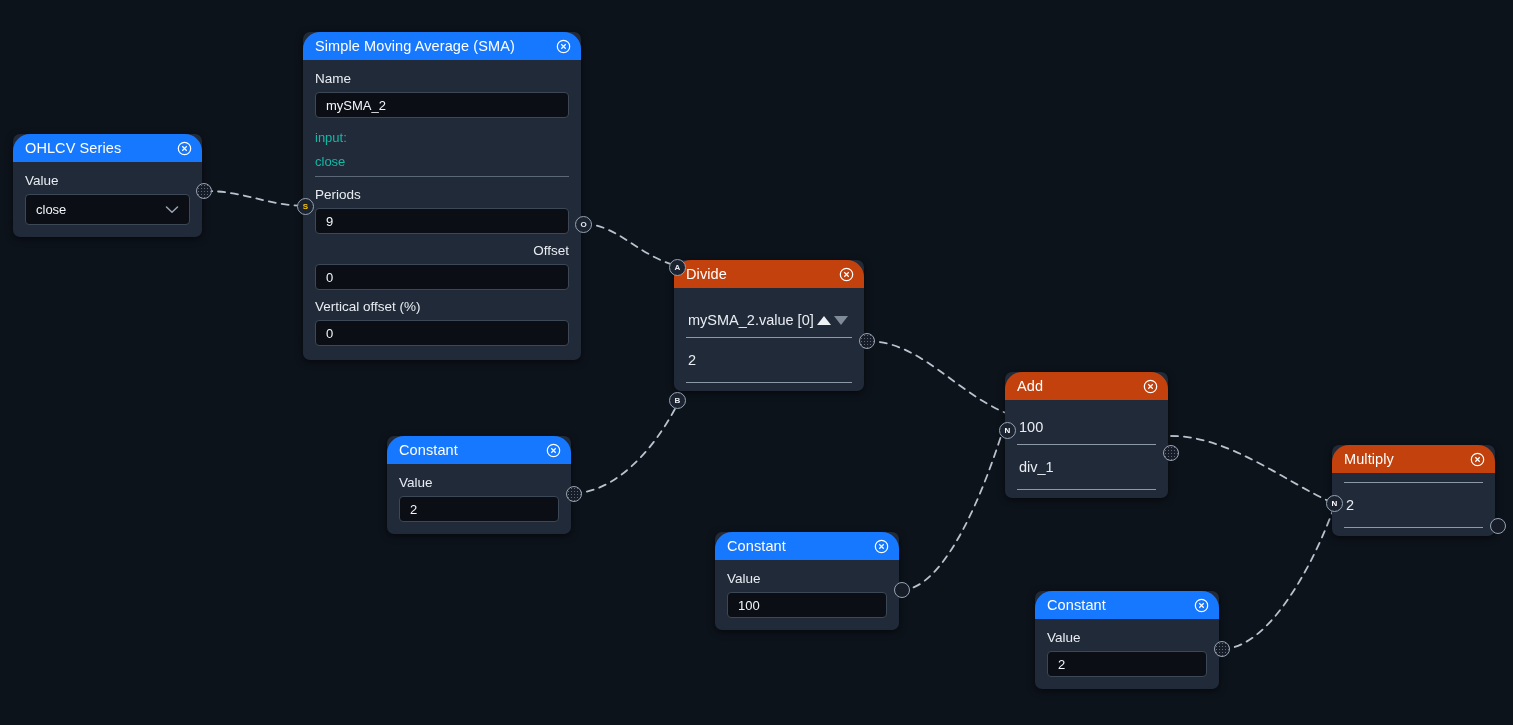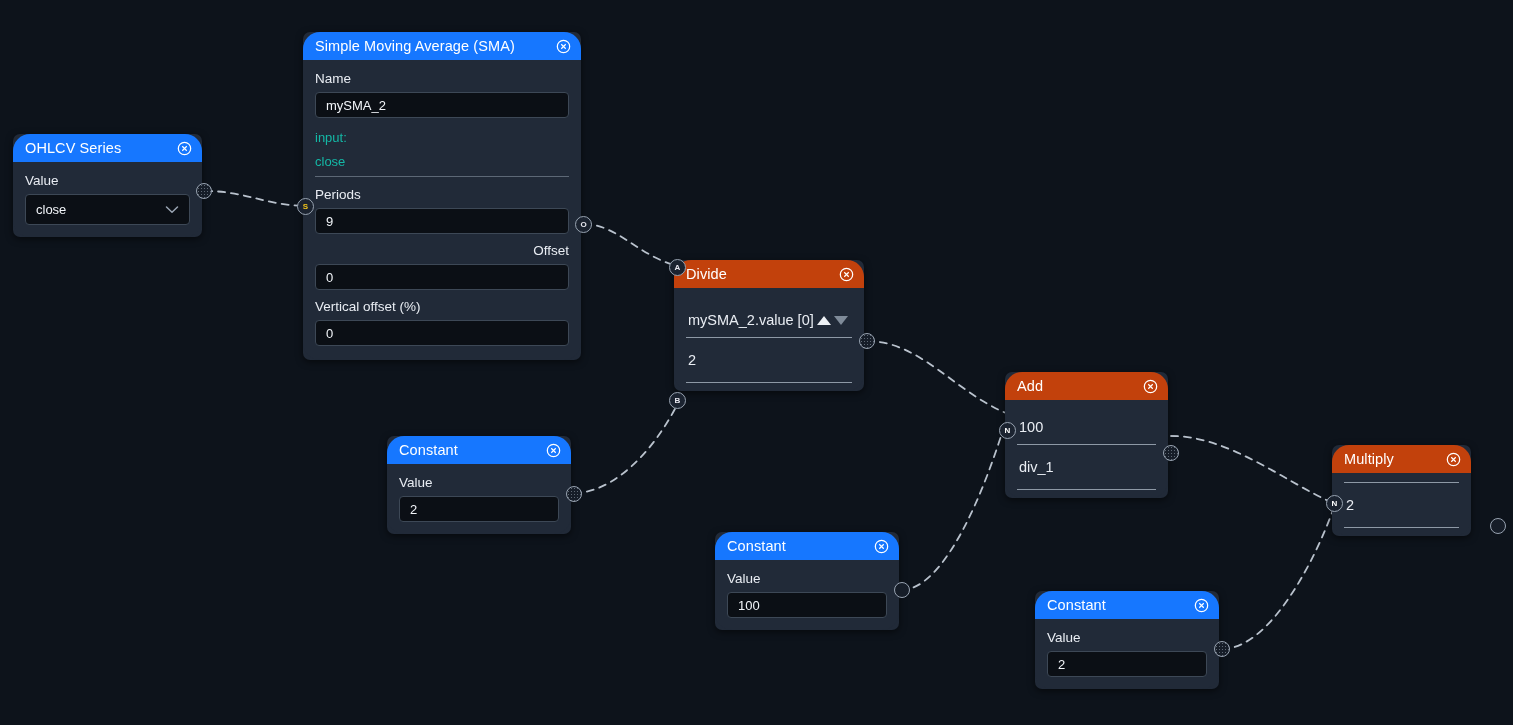--- a/index.html
+++ b/index.html
@@ -324,21 +324,21 @@
         <div class="math-row" style="padding-top:14px; padding-bottom:14px;">
           <span>div_1</span>
         </div>
         <div class="math-div"></div>
       </div>
     </div>
     <div class="port port-n" style="left:-6px; top:50px;">N</div>
     <div class="port plain dotted" style="left:158px; top:73px;"></div>
   </div>
 
-  <div class="node" style="left:1332px; top:445px; width:139px;">
+  <div class="node" style="left:1332px; top:445px; width:163px;">
     <div class="node-inner">
       <div class="node-header hdr-red">
         <span class="node-title">Multiply</span>
         <svg class="close-icon" viewBox="0 0 16 16">
           <circle cx="8" cy="8" r="6.6" fill="none" stroke="#ffffff" stroke-width="1.3"></circle>
           <path d="M5.6 5.6 L10.4 10.4 M10.4 5.6 L5.6 10.4" stroke="#ffffff" stroke-width="1.3"></path>
         </svg>
       </div>
       <div class="node-body" style="padding:9px 12px 8px 12px;">
         <div class="math-div"></div>

